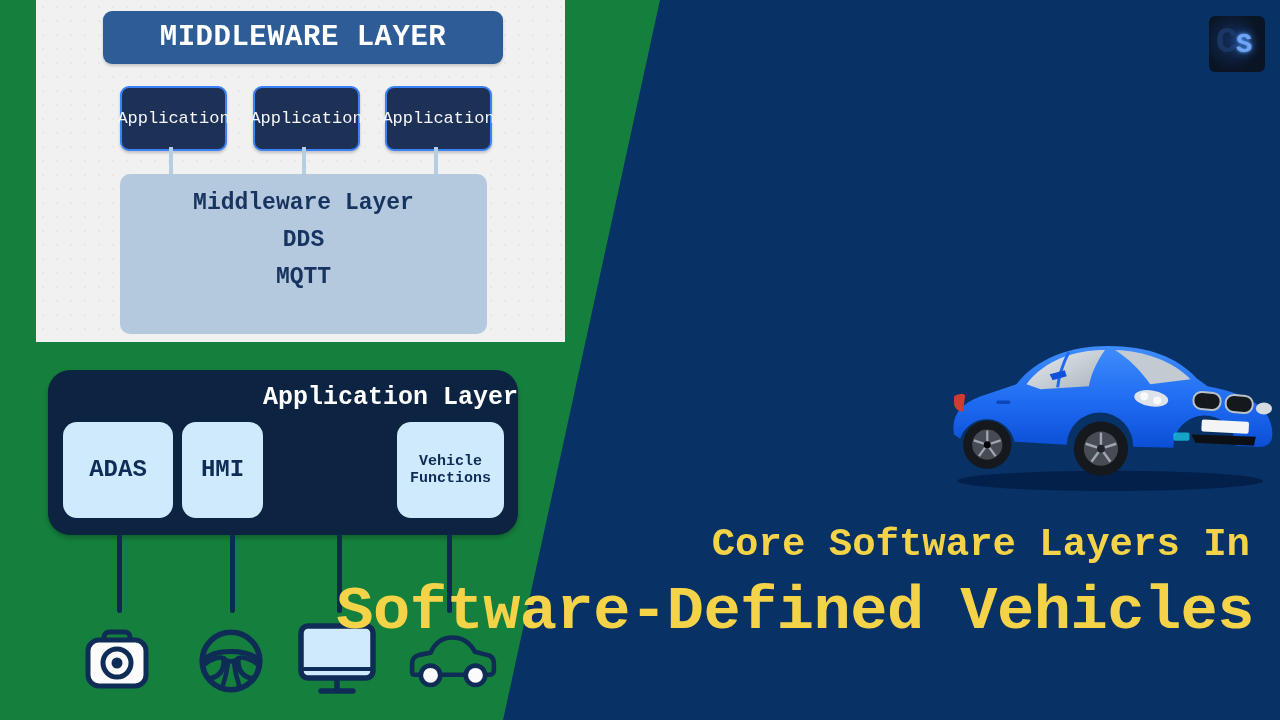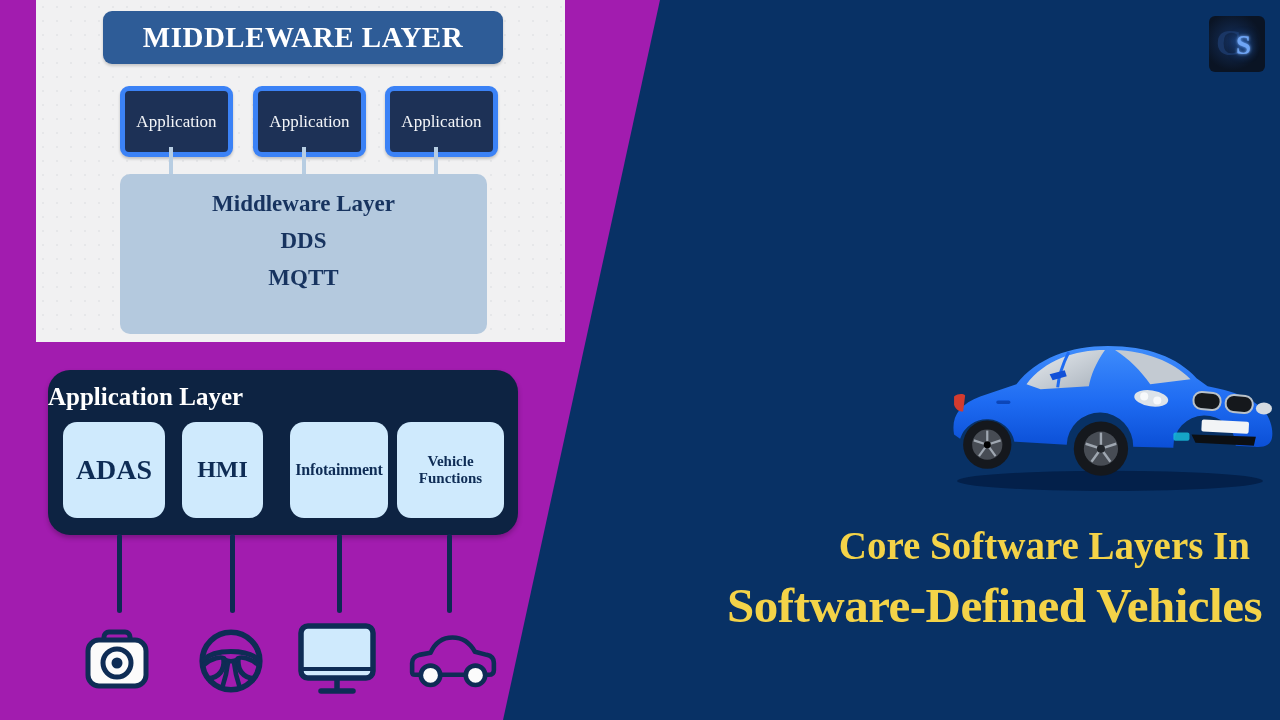--- a/index.html
+++ b/index.html
@@ -1,19 +1,19 @@
 <!DOCTYPE html>
 <html><head>
 <meta charset="utf-8">
 <style>
   html,body{margin:0;padding:0;background:#222;}
   .stage{
     position:relative;width:1280px;height:720px;overflow:hidden;
-    background:#a21caf;
-    font-family:Liberation Serif, serif;
+    background:#15803d;
+    font-family:Liberation Mono, monospace;
   }
   
   .gray-panel{
     position:absolute;left:36px;top:0;width:529px;height:342px;
     background:#f1f1f2;
     background-image:radial-gradient(#e6e7e9 1px,transparent 1.2px);
     background-size:14px 14px;
   }
   
   .wedge{
@@ -27,41 +27,41 @@
   
   .mw-title{
     position:absolute;left:103px;top:11px;width:400px;height:53px;
     background:#2e5c97;border-radius:9px;
     color:#fff;font-weight:700;font-size:29px;letter-spacing:.5px;
     display:flex;align-items:center;justify-content:center;
     box-shadow:0 2px 3px rgba(0,0,0,.18);
   }
   .app-box{
     position:absolute;top:86px;width:103px;height:61px;
-    background:#1d3156;border:5px solid #3b82f6;border-radius:9px;
+    background:#1d3156;border:2px solid #3b82f6;border-radius:9px;
     color:#f4f6f9;font-weight:500;font-size:17px;
     display:flex;align-items:center;justify-content:center;
     box-shadow:0 2px 3px rgba(0,0,0,.2);
   }
   .conn-light{position:absolute;top:147px;width:4px;height:28px;background:#b7cde2;}
   .mw-box{
     position:absolute;left:120px;top:174px;width:367px;height:160px;
     background:#b4c9de;border-radius:10px;
     color:#17335f;font-weight:700;font-size:23px;text-align:center;
     padding-top:11px;box-sizing:border-box;line-height:37px;
   }
   
   .al-outer{
     position:absolute;left:48px;top:370px;width:470px;height:165px;
     background:#0d2342;border-radius:22px;
     box-shadow:0 3px 5px rgba(0,0,0,.25);
   }
   .al-title{
     position:absolute;left:48px;top:383px;width:470px;
-    text-align:left;color:#fff;font-weight:700;font-size:25px;
+    text-align:right;color:#fff;font-weight:700;font-size:25px;
   }
   .module-box{
     position:absolute;top:422px;height:96px;
     background:#cfeafd;border-radius:14px;
     color:#0e2c55;font-weight:700;text-align:center;
     display:flex;align-items:center;justify-content:center;
     box-sizing:border-box;padding:0 6px;line-height:1.15;
   }
   .conn-dark{position:absolute;top:534px;width:5px;height:79px;background:#0d2a52;border-radius:3px;}
   .icon-slot{position:absolute;}
@@ -78,21 +78,21 @@
   .logo-s{
     position:absolute;left:27px;top:14px;font-size:27px;font-weight:700;
     color:#6fa5f5;text-shadow:0 0 9px #2f7df0,0 0 3px #9cc3ff;
   }
   .car-wrap{position:absolute;left:944px;top:331px;width:332px;height:168px;}
   .caption{
     position:absolute;right:18px;top:523px;text-align:right;z-index:2;
   }
   .cap-part{color:#ffffff;font-weight:700;font-size:29px;margin:0 0 9px 0;}
   .cap-line1{color:#f4d348;font-weight:700;font-size:39px;margin:0 12px 9px 0;}
-  .cap-line2{color:#f4d348;font-weight:700;font-size:49px;margin:0;letter-spacing:-.5px;}
+  .cap-line2{color:#f4d348;font-weight:700;font-size:62px;margin:8px;letter-spacing:-.5px;}
 </style>
 </head>
 <body>
 
 <div class="stage">
 
   <div class="gray-panel"></div>
   <div class="wedge"></div>
 
   <div class="layer2">
@@ -109,23 +109,22 @@
 
     <div class="mw-box">
       <div>Middleware Layer</div>
       <div>DDS</div>
       <div>MQTT</div>
     </div>
 
     <div class="al-outer"></div>
     <div class="al-title">Application Layer</div>
 
-    <div class="module-box" style="left:63px;width:102px;font-size:28px;">ADAS</div>
+    <div class="module-box" style="left:63px;width:110px;font-size:24px;">ADAS</div>
     <div class="module-box" style="left:182px;width:81px;font-size:24px;">HMI</div>
-    <div class="module-box" style="left:290px;width:98px;font-size:16px;letter-spacing:-.2px;">Infotainment</div>
     <div class="module-box" style="left:397px;width:107px;font-size:15px;">Vehicle Functions</div>
 
     <div class="conn-dark" style="left:117px;"></div>
     <div class="conn-dark" style="left:230px;"></div>
     <div class="conn-dark" style="left:337px;"></div>
     <div class="conn-dark" style="left:447px;"></div>
 
     <div class="icon-slot" style="left:82px;top:627px;">
       <svg width="70" height="70" viewBox="0 0 70 70" fill="none" stroke="#0e2c55" stroke-linecap="round" stroke-linejoin="round">
         <rect x="22" y="5" width="26" height="15" rx="5" stroke-width="5"></rect>

